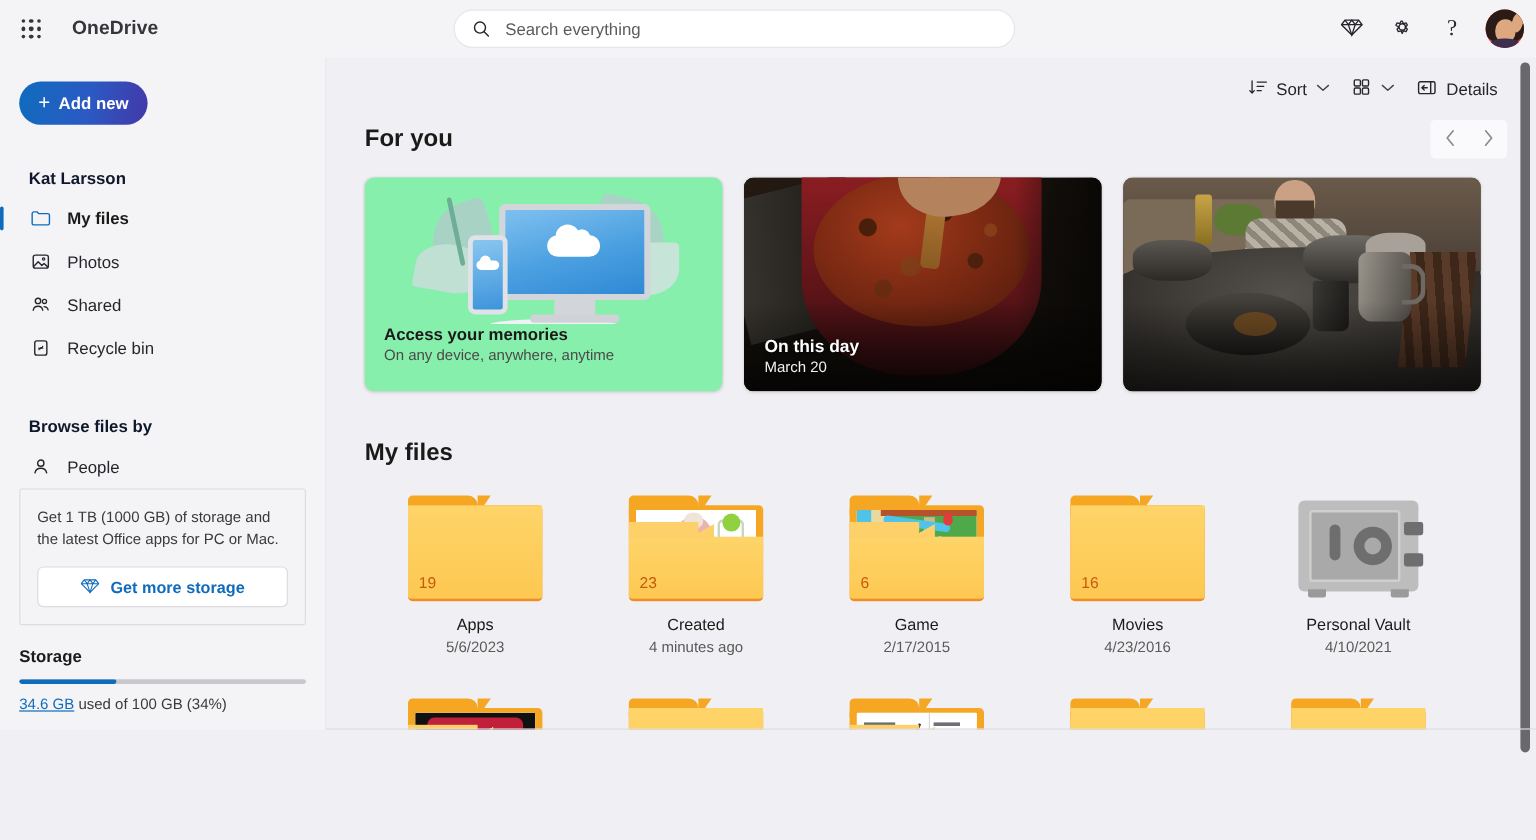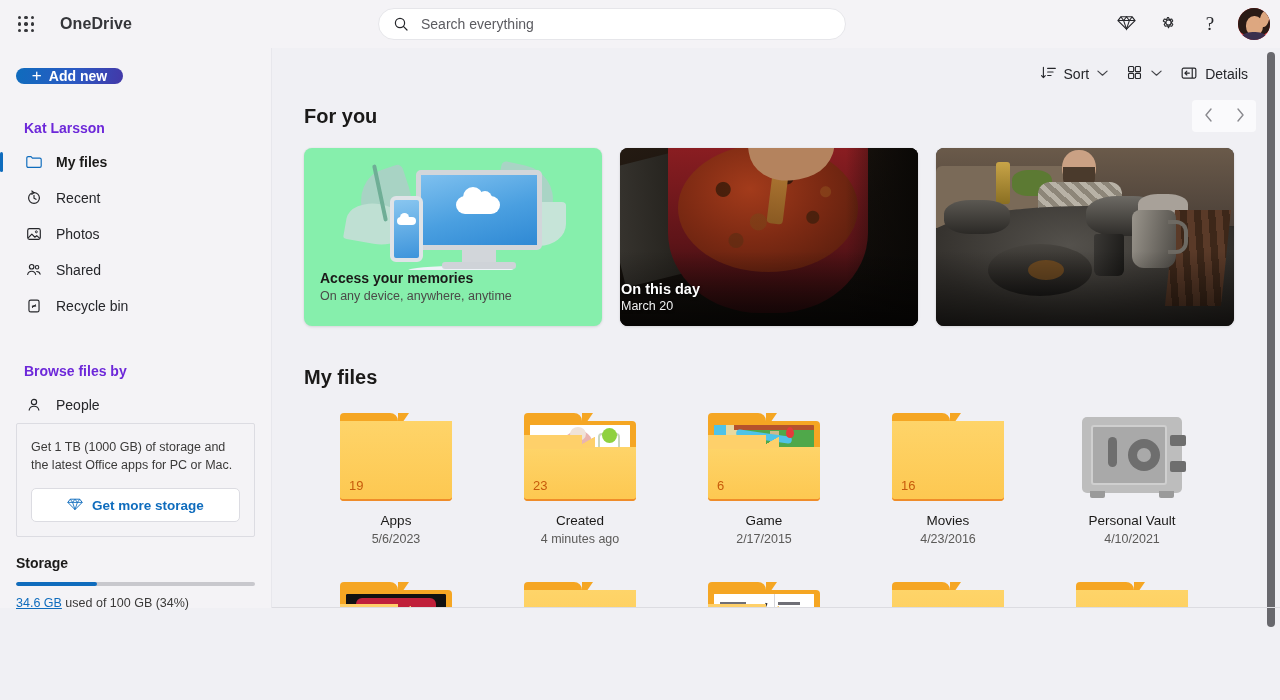--- a/index.html
+++ b/index.html
@@ -104,21 +104,21 @@
     width: 107px; height: 36px;
     border: none; border-radius: 18px;
     background: linear-gradient(100deg, #0f6cbd 0%, #2b59c3 55%, #4338a8 100%);
     color: #fff; font-size: 14px; font-weight: bold;
     font-family: "Liberation Sans", sans-serif;
     display: flex; align-items: center; justify-content: center; gap: 7px;
     cursor: pointer;
   }
   .plus-glyph { font-size: 17px; font-weight: normal; line-height: 1; margin-top: -1px; }
   .nav-header {
-    font-size: 14px; font-weight: bold; color: #6d28d9;
+    font-size: 14px; font-weight: bold; color: #0f172a;
     padding: 0 0 0 24px; margin-top: 36px; margin-bottom: 8px;
   }
   .nav-header.browse { margin-top: 39px; }
   .nav-list { display: flex; flex-direction: column; }
   .nav-item {
     height: 36px; display: flex; align-items: center;
     padding-left: 24px; position: relative; cursor: pointer;
     font-size: 14px; color: #25262a; gap: 12px;
   }
   .nav-item.selected { font-weight: bold; color: #1b1a19; }
@@ -190,21 +190,21 @@
   .mem-art { height: 122px; position: relative; overflow: hidden; }
   .mem-text { padding: 0 16px; }
   .mem-title { font-size: 14px; font-weight: bold; color: #1b1a19; }
   .mem-sub { font-size: 12.5px; color: #4b4a48; margin-top: 3px; }
 
   .photo-card { width: 298px; }
   .photo-card .ovl {
     position: absolute; left: 0; right: 0; bottom: 0; height: 75px;
     background: linear-gradient(to top, rgba(0,0,0,.62), rgba(0,0,0,0));
   }
-  .photo-card .cap { position: absolute; left: 1px; bottom: 13px; margin-top: 24px; }
+  .photo-card .cap { position: absolute; left: 17px; bottom: 13px; margin-top: 24px; }
   .photo-card .cap-t { font-size: 14.5px; font-weight: bold; color: #fff; text-shadow: 0 1px 3px rgba(0,0,0,.6); }
   .photo-card .cap-s { font-size: 12.5px; color: #f0f0f0; margin-top: 2px; text-shadow: 0 1px 3px rgba(0,0,0,.6); }
 
   
   .ph-chili { position:absolute; inset:0; background:#120d09; }
   .ph-chili .stove { position:absolute; inset:0; background: linear-gradient(160deg,#241a12 0%, #14100c 48%, #0b0907 100%); }
   .ph-chili .grate { position:absolute; left:-10px; top:8px; width:110px; height:120px; background: linear-gradient(100deg,#3b3833,#16140f); transform: rotate(-14deg); }
   .ph-chili .pot {
     position:absolute; left:48px; top:-10px; width:200px; height:175px; border-radius: 12px 12px 46% 46%;
     background: linear-gradient(180deg,#8e1e22 0%, #5d1418 60%, #2b0c0d 100%);
@@ -466,31 +466,20 @@
           <span class="nav-ico">
             <svg width="18" height="18" viewBox="0 0 20 20" fill="none">
               <path d="M2 5.5A1.5 1.5 0 013.5 4h3.2l1.5 1.6h8.3A1.5 1.5 0 0118 7.1v7.4a1.5 1.5 0 01-1.5 1.5h-13A1.5 1.5 0 012 14.5v-9z" stroke="currentColor" stroke-width="1.3" stroke-linejoin="round"></path>
             </svg>
           </span>
           <span>My files</span>
         </div>
         <div class="nav-item">
           <span class="nav-ico">
             <svg width="18" height="18" viewBox="0 0 20 20" fill="none">
-              <path d="M10 4a6 6 0 106 6" stroke="#25262a" stroke-width="1.3" stroke-linecap="round"></path>
-              <path d="M16 10a6 6 0 00-6-6" stroke="#25262a" stroke-width="1.3" stroke-linecap="round"></path>
-              <path d="M10 4L7.6 2.2M10 4L7.6 6" stroke="#25262a" stroke-width="1.3" stroke-linecap="round"></path>
-              <path d="M10 7v3.2l2.2 1.3" stroke="#25262a" stroke-width="1.3" stroke-linecap="round"></path>
-            </svg>
-          </span>
-          <span>Recent</span>
-        </div>
-        <div class="nav-item">
-          <span class="nav-ico">
-            <svg width="18" height="18" viewBox="0 0 20 20" fill="none">
               <rect x="3" y="4" width="14" height="12" rx="2" stroke="#25262a" stroke-width="1.3"></rect>
               <circle cx="12.6" cy="7.6" r="1.1" stroke="#25262a" stroke-width="1.1"></circle>
               <path d="M3.6 14.4l4-4.2 3.4 3.4 2-1.8 3.4 3.1" stroke="#25262a" stroke-width="1.3" stroke-linejoin="round"></path>
             </svg>
           </span>
           <span>Photos</span>
         </div>
         <div class="nav-item">
           <span class="nav-ico">
             <svg width="18" height="18" viewBox="0 0 20 20" fill="none">

